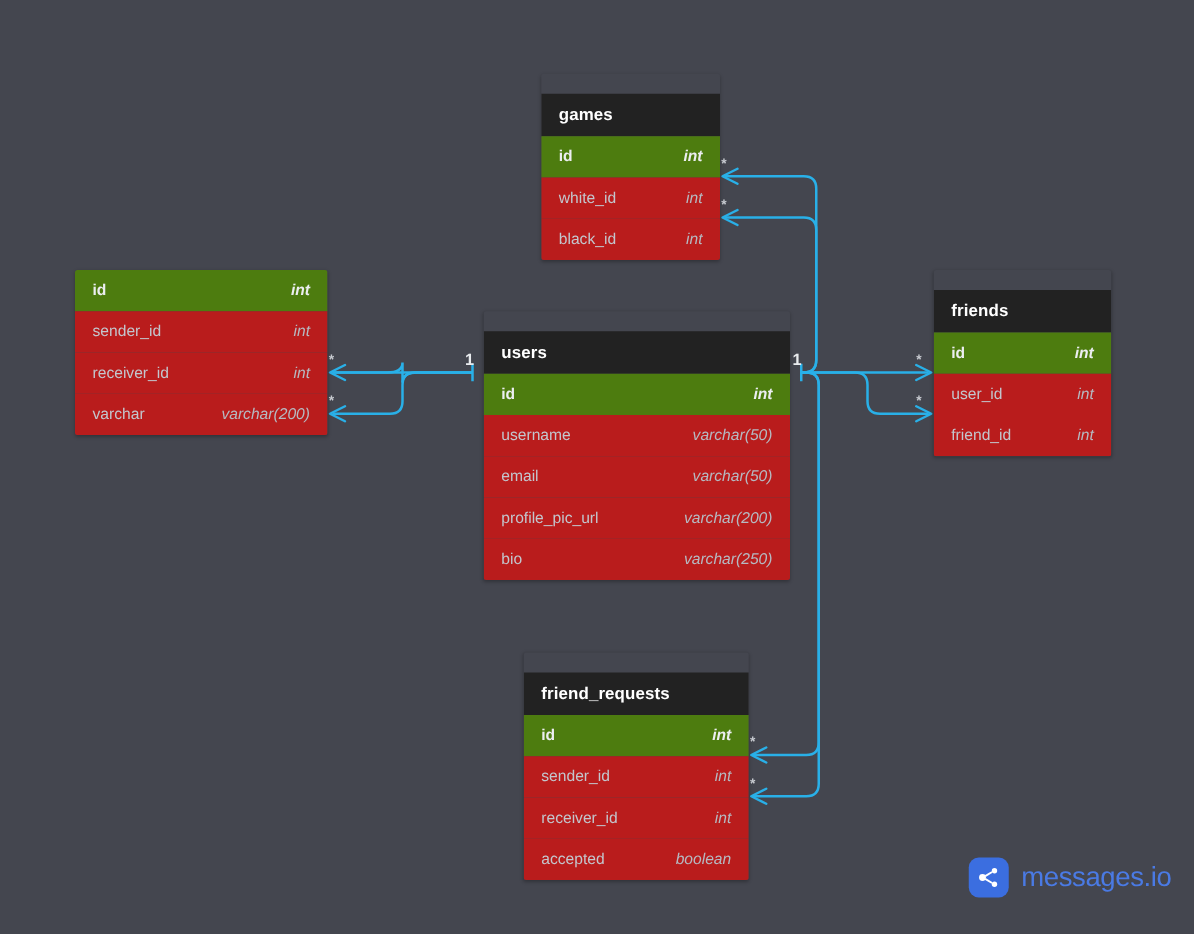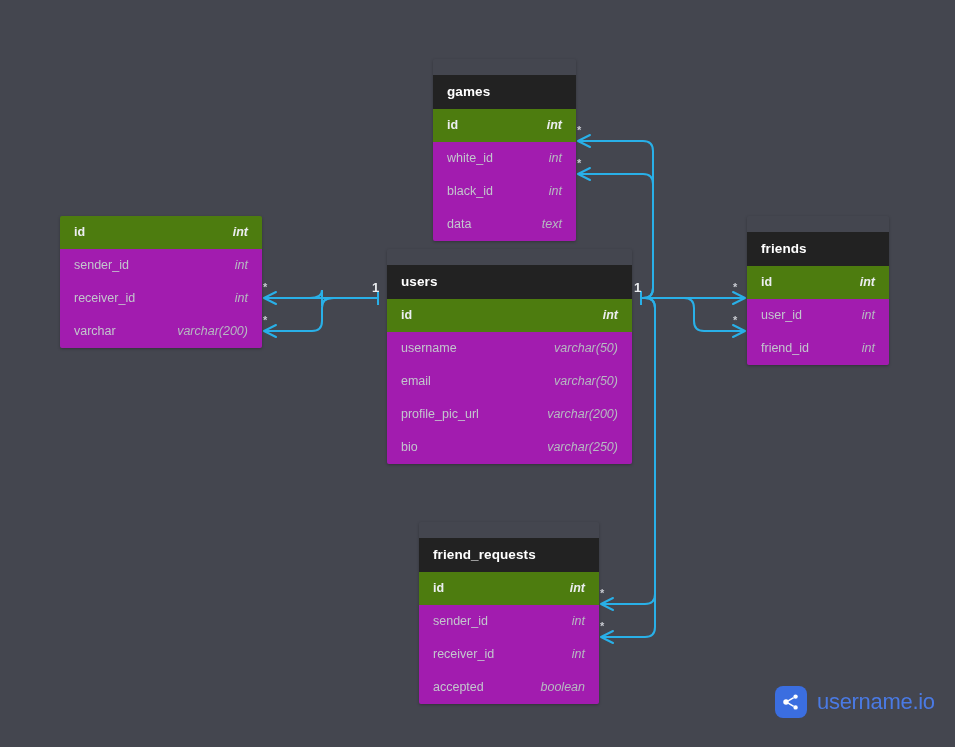--- a/index.html
+++ b/index.html
@@ -74,21 +74,21 @@
     height: 34px;
     line-height: 34px;
     padding: 0 0 0 14px;
     box-sizing: border-box;
     letter-spacing: .1px;
     margin-top: 16px;
   }
   .tbl-row {
     height: 33px;
     line-height: 33px;
-    background: #a21caf;
+    background: #b91c1c;
     display: flex;
     align-items: center;
     justify-content: space-between;
     padding: 0 14px;
     box-sizing: border-box;
     font-size: 12.5px;
   }
   .tbl-row.pk {
     background: #4d7c0f;
   }
@@ -188,24 +188,20 @@
           <span class="f-type">int</span>
         </div>
         <div class="tbl-row">
           <span class="f-name">white_id</span>
           <span class="f-type">int</span>
         </div>
         <div class="tbl-row">
           <span class="f-name">black_id</span>
           <span class="f-type">int</span>
         </div>
-        <div class="tbl-row">
-          <span class="f-name">data</span>
-          <span class="f-type">text</span>
-        </div>
       </div>
       <div class="tbl" style="left: 60px; top: 216px; width: 202px;">
         <div class="tbl-row pk">
           <span class="f-name">id</span>
           <span class="f-type">int</span>
         </div>
         <div class="tbl-row">
           <span class="f-name">sender_id</span>
           <span class="f-type">int</span>
         </div>
@@ -280,16 +276,16 @@
   <div id="logo">
     <span class="mark">
       <svg width="20" height="20" viewBox="0 0 24 24" aria-hidden="true">
         <circle cx="17.5" cy="5.5" r="2.6" fill="#ffffff"></circle>
         <circle cx="17.5" cy="18.5" r="2.6" fill="#ffffff"></circle>
         <circle cx="6" cy="12" r="3.3" fill="#ffffff"></circle>
         <path d="M8.6 10.6 L15.2 6.7" stroke="#ffffff" stroke-width="1.9" fill="none"></path>
         <path d="M8.6 13.4 L15.2 17.3" stroke="#ffffff" stroke-width="1.9" fill="none"></path>
       </svg>
     </span>
-    <span class="wordmark">username.io</span>
+    <span class="wordmark">messages.io</span>
   </div>
 
 </div>
 
 </body></html>

